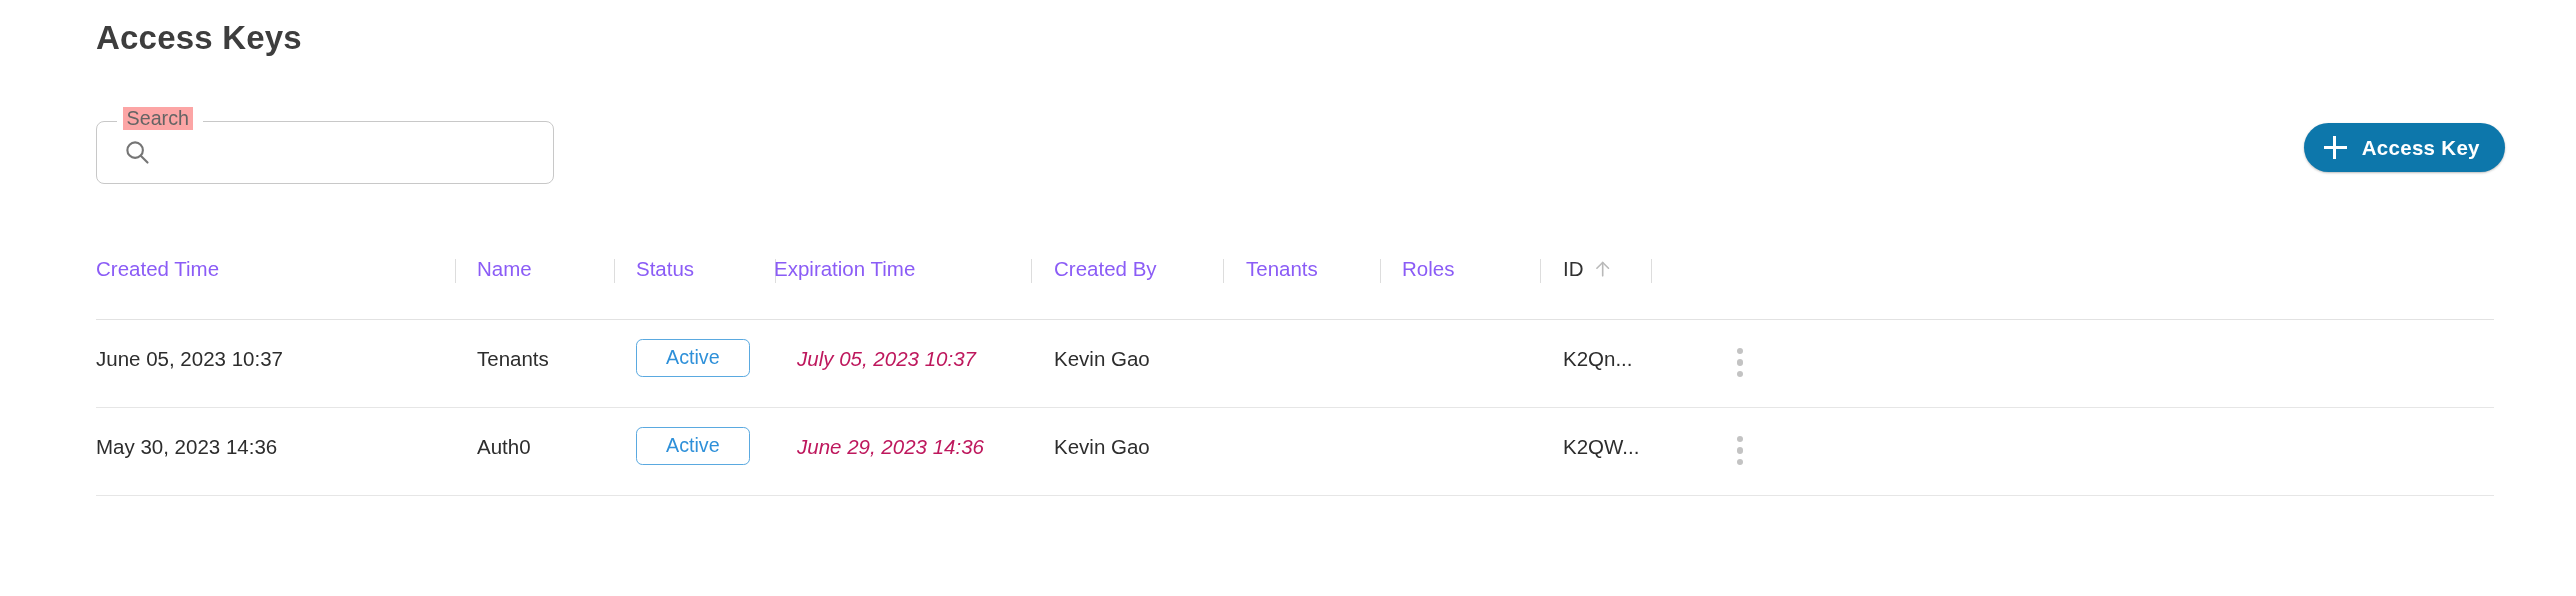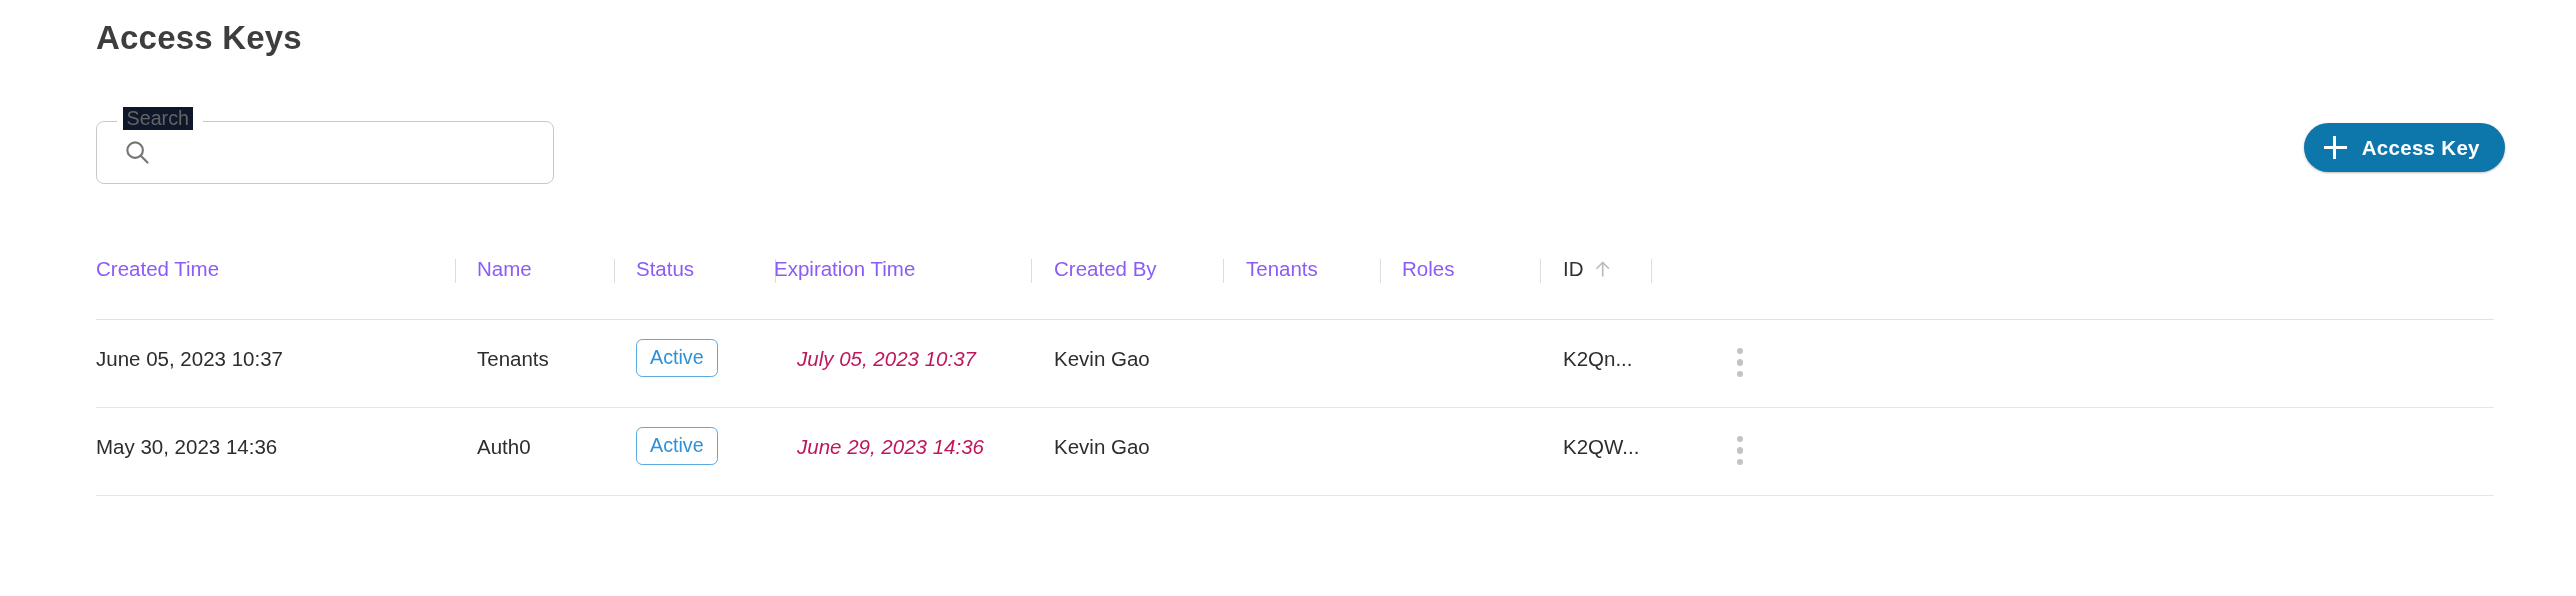--- a/index.html
+++ b/index.html
@@ -58,21 +58,21 @@
     height: 3.6px;
     width: 86px;
     background: #ffffff;
   }
   .search-label {
     position: absolute;
     left: 27px;
     top: -14.3px;
     font-size: 19.7px;
     color: #646464;
-    background: #0f172a;
+    background: #fca5a5;
     padding: 0 3.6px;
     line-height: 23px;
     white-space: nowrap;
   }
   .search-icon {
     position: absolute;
     left: 26px;
     top: 16px;
     width: 30px;
     height: 30px;
@@ -192,21 +192,21 @@
   }
   .cell.expires { color: #be185d; font-style: italic; }
 
   .chip {
     position: absolute;
     top: 19px;
     display: inline-flex;
     align-items: center;
     justify-content: center;
     height: 38px;
-    padding: 0 13px;
+    padding: 0 29px;
     border: 1.4px solid #5aa9e0;
     border-radius: 6.3px;
     color: #2e90d9;
     font-size: 19.7px;
     line-height: 1;
     box-sizing: border-box;
     background: #ffffff;
   }
 
   .kebab {

